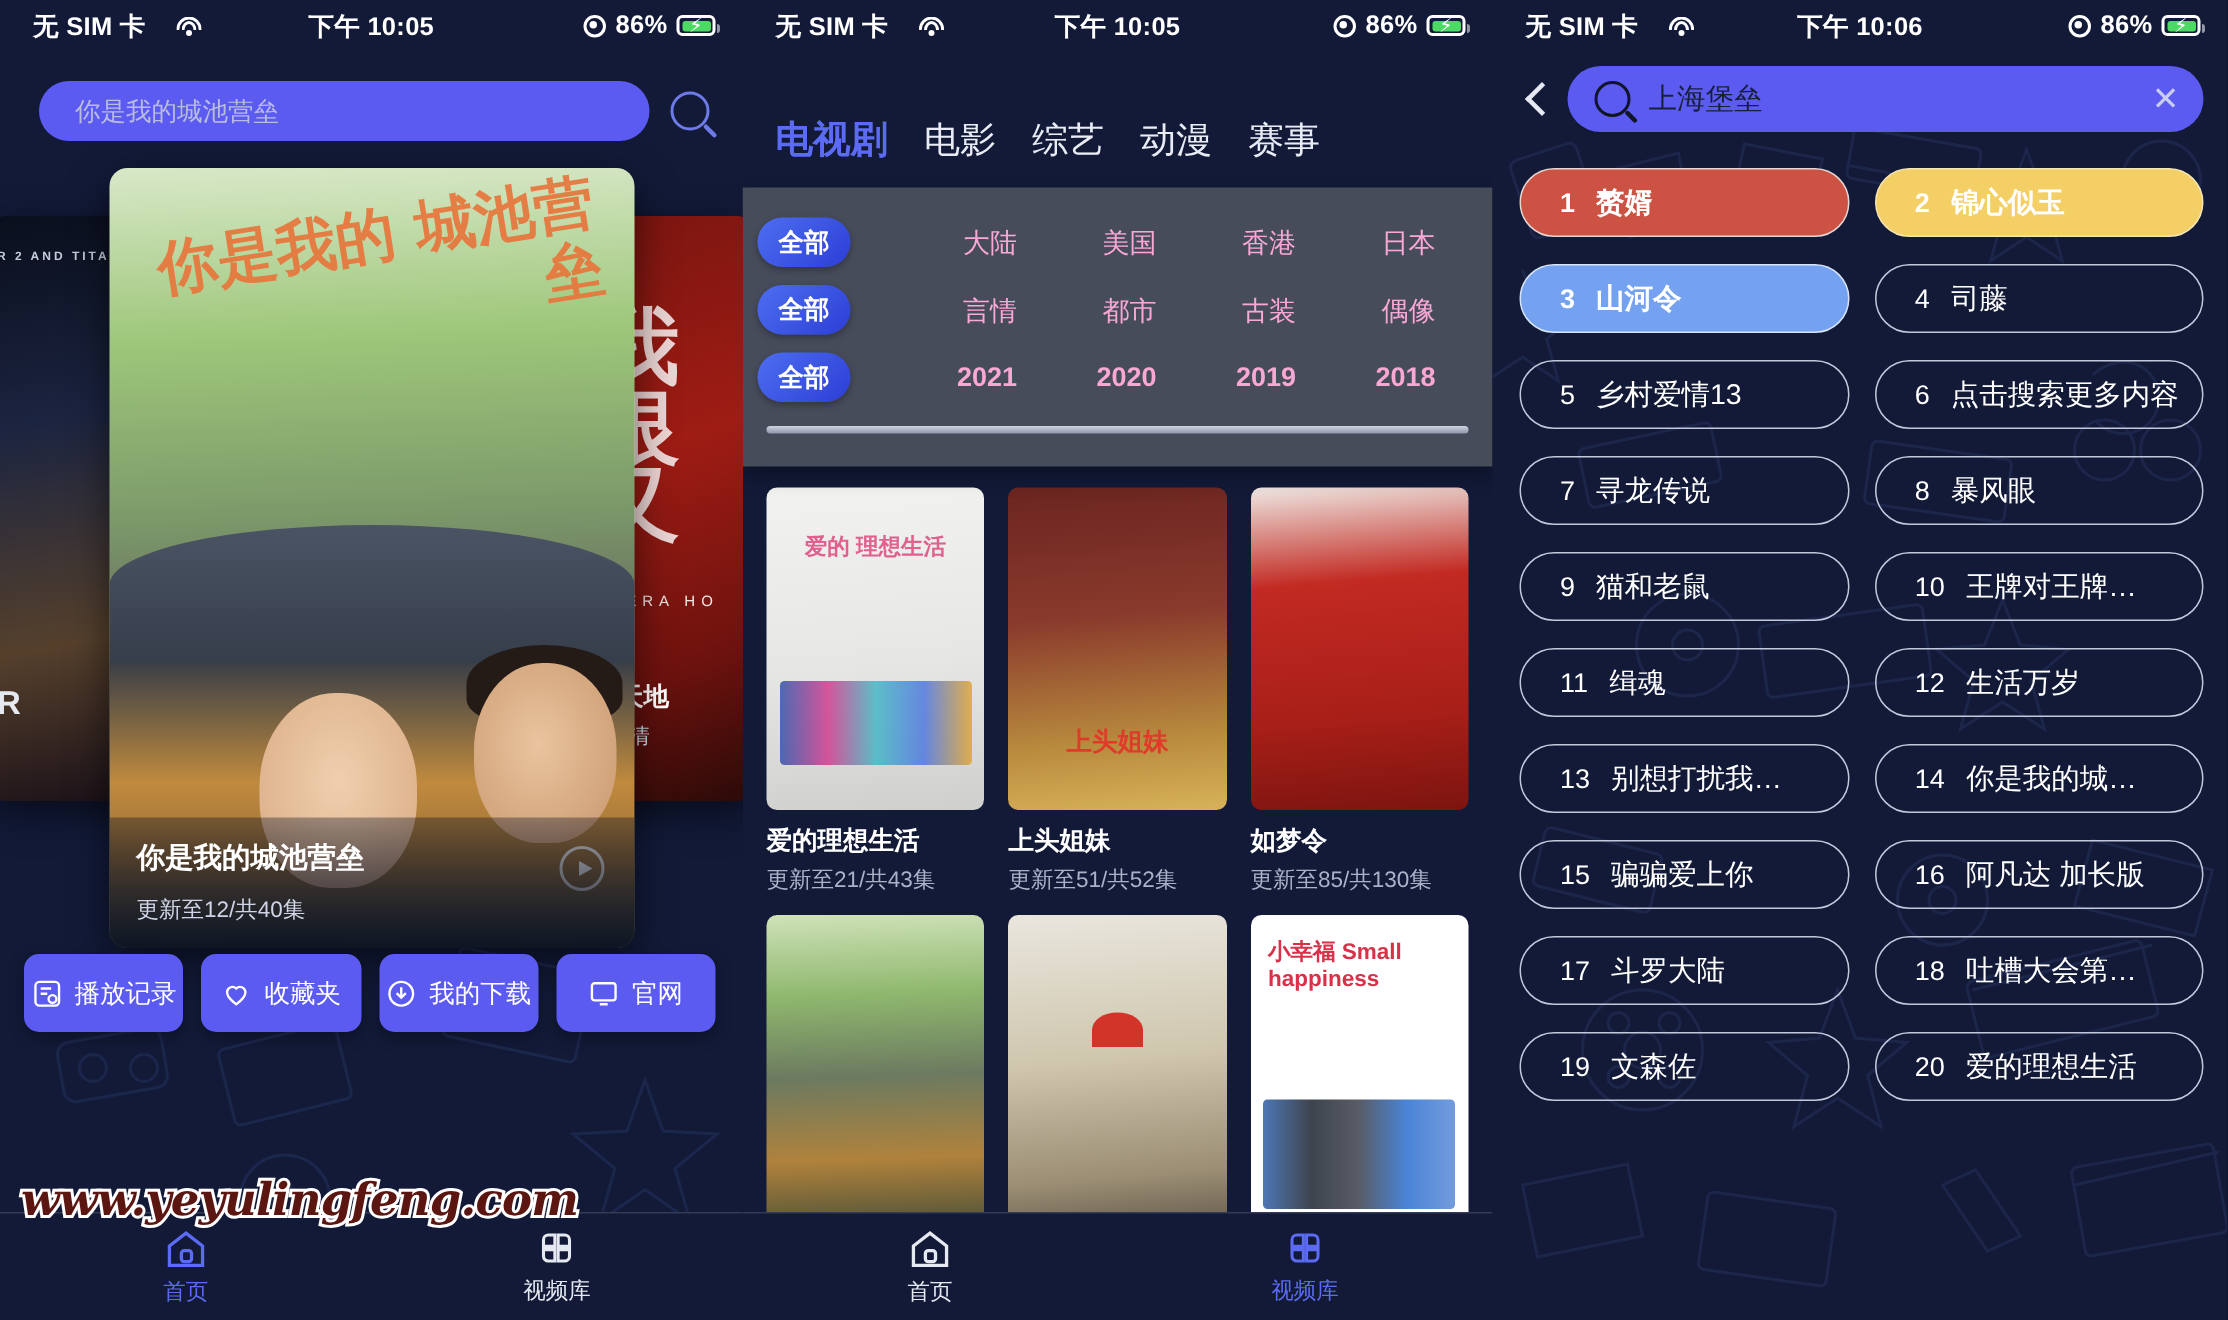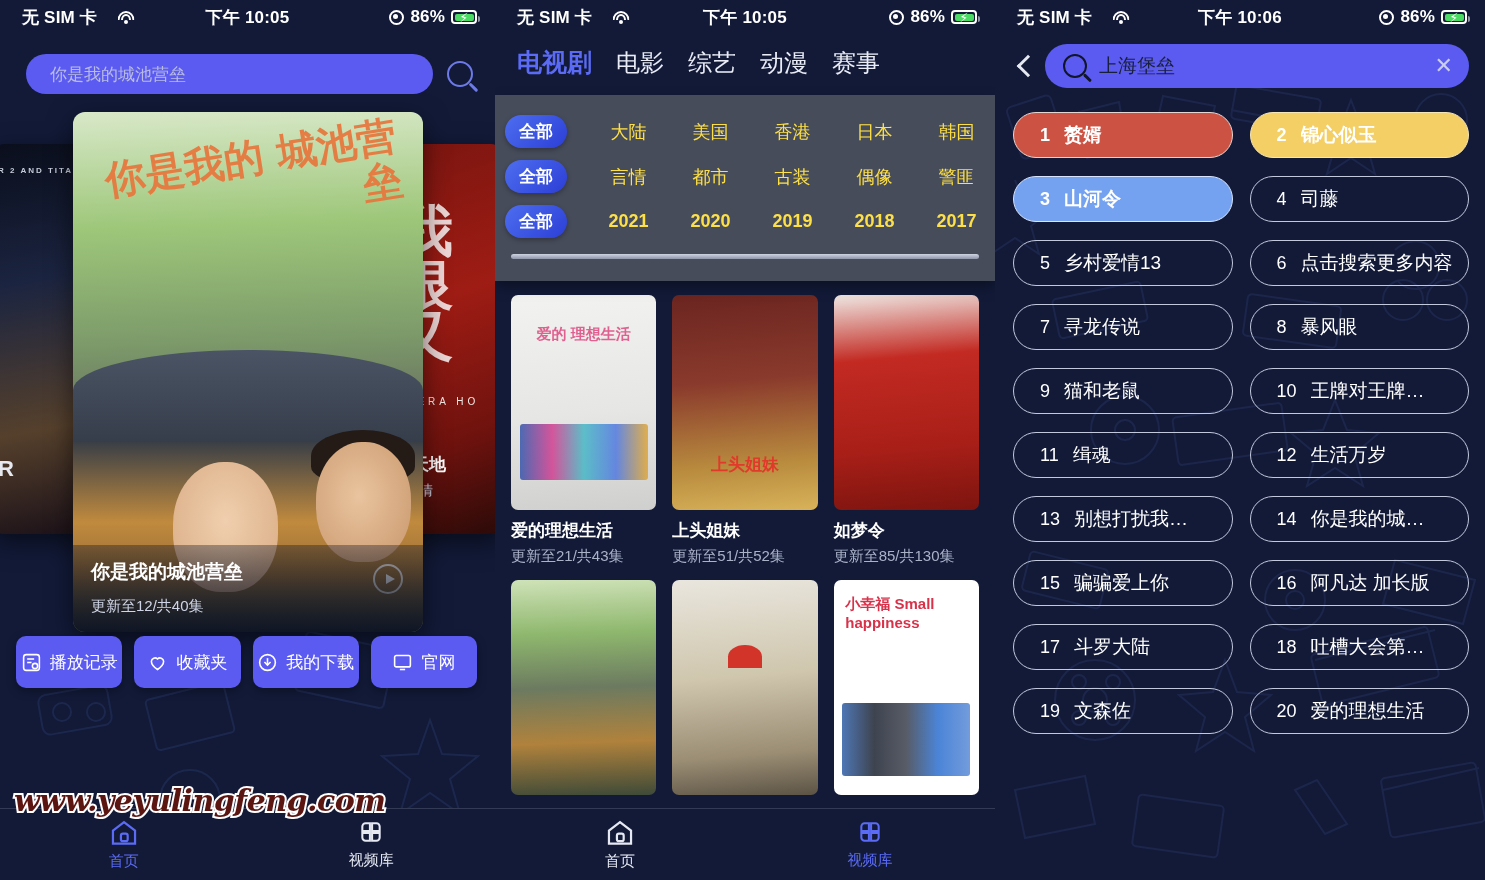--- a/index.html
+++ b/index.html
@@ -105,31 +105,31 @@
   .tabbar{ position:absolute; left:0; right:0; bottom:0; height:72px; z-index:7;
      border-top:1px solid rgba(255,255,255,.14); background:#121a38;
      display:flex; }
   .tab{ flex:1; display:flex; flex-direction:column; align-items:center; justify-content:center; gap:6px; }
   .tab .lbl{ font-size:15px; color:#e6e9f2; }
   .tab.on .lbl{ color:#5b6bf5; }
 
   
   .cats{ position:relative; z-index:4; display:flex; align-items:center; gap:24px;
      padding:12px 0 16px 22px; }
-  .cat{ font-size:24px; color:#e9ecf5; }
+  .cat{ font-size:24px; color:#e9ecf5;margin-top:30px; }
   .cat.on{ color:#5b6bf5; font-weight:700; font-size:25px; }
 
   .filters{ position:relative; z-index:4; background:#474c5b; padding:14px 0 22px 0;
      box-shadow:0 6px 12px rgba(0,0,0,.35); }
-  .frow{ display:flex; align-items:center; gap:5px; padding:6px 0 6px 10px; }
+  .frow{ display:flex; align-items:center; gap:16px; padding:6px 0 6px 10px; }
   .fpill{ width:62px; height:33px; border-radius:17px; flex:none;
      background:linear-gradient(135deg,#4d6ef0,#2c3ed6); color:#fff; font-size:17px;
      display:flex; align-items:center; justify-content:center; font-weight:700;
      box-shadow:0 2px 5px rgba(0,0,0,.3); margin-right:18px; }
-  .fit{ color:#fde047; font-size:18px; width:77px; text-align:center; flex:none; }
+  .fit{ color:#f9a8d4; font-size:18px; width:77px; text-align:right; flex:none; }
   .fyr{ font-weight:700; }
   .fbar{ height:5px; margin:10px 16px 0; border-radius:3px;
      background:linear-gradient(180deg,#cfd4e2,#8f96ab); }
 
   .grid{ position:relative; z-index:3; display:grid; grid-template-columns:repeat(3,1fr);
      gap:14px 16px; padding:14px 16px 0; }
   .gitem .poster{ width:100%; height:215px; border-radius:7px; overflow:hidden; position:relative; }
   .gitem .gt{ color:#fff; font-size:17px; font-weight:700; margin-top:9px; }
   .gitem .gs{ color:#aab2c8; font-size:15px; margin-top:5px; }
   .p1{ background:linear-gradient(175deg,#f2f2f0 0%,#e6e6e4 55%,#cfcfcd 100%); }

